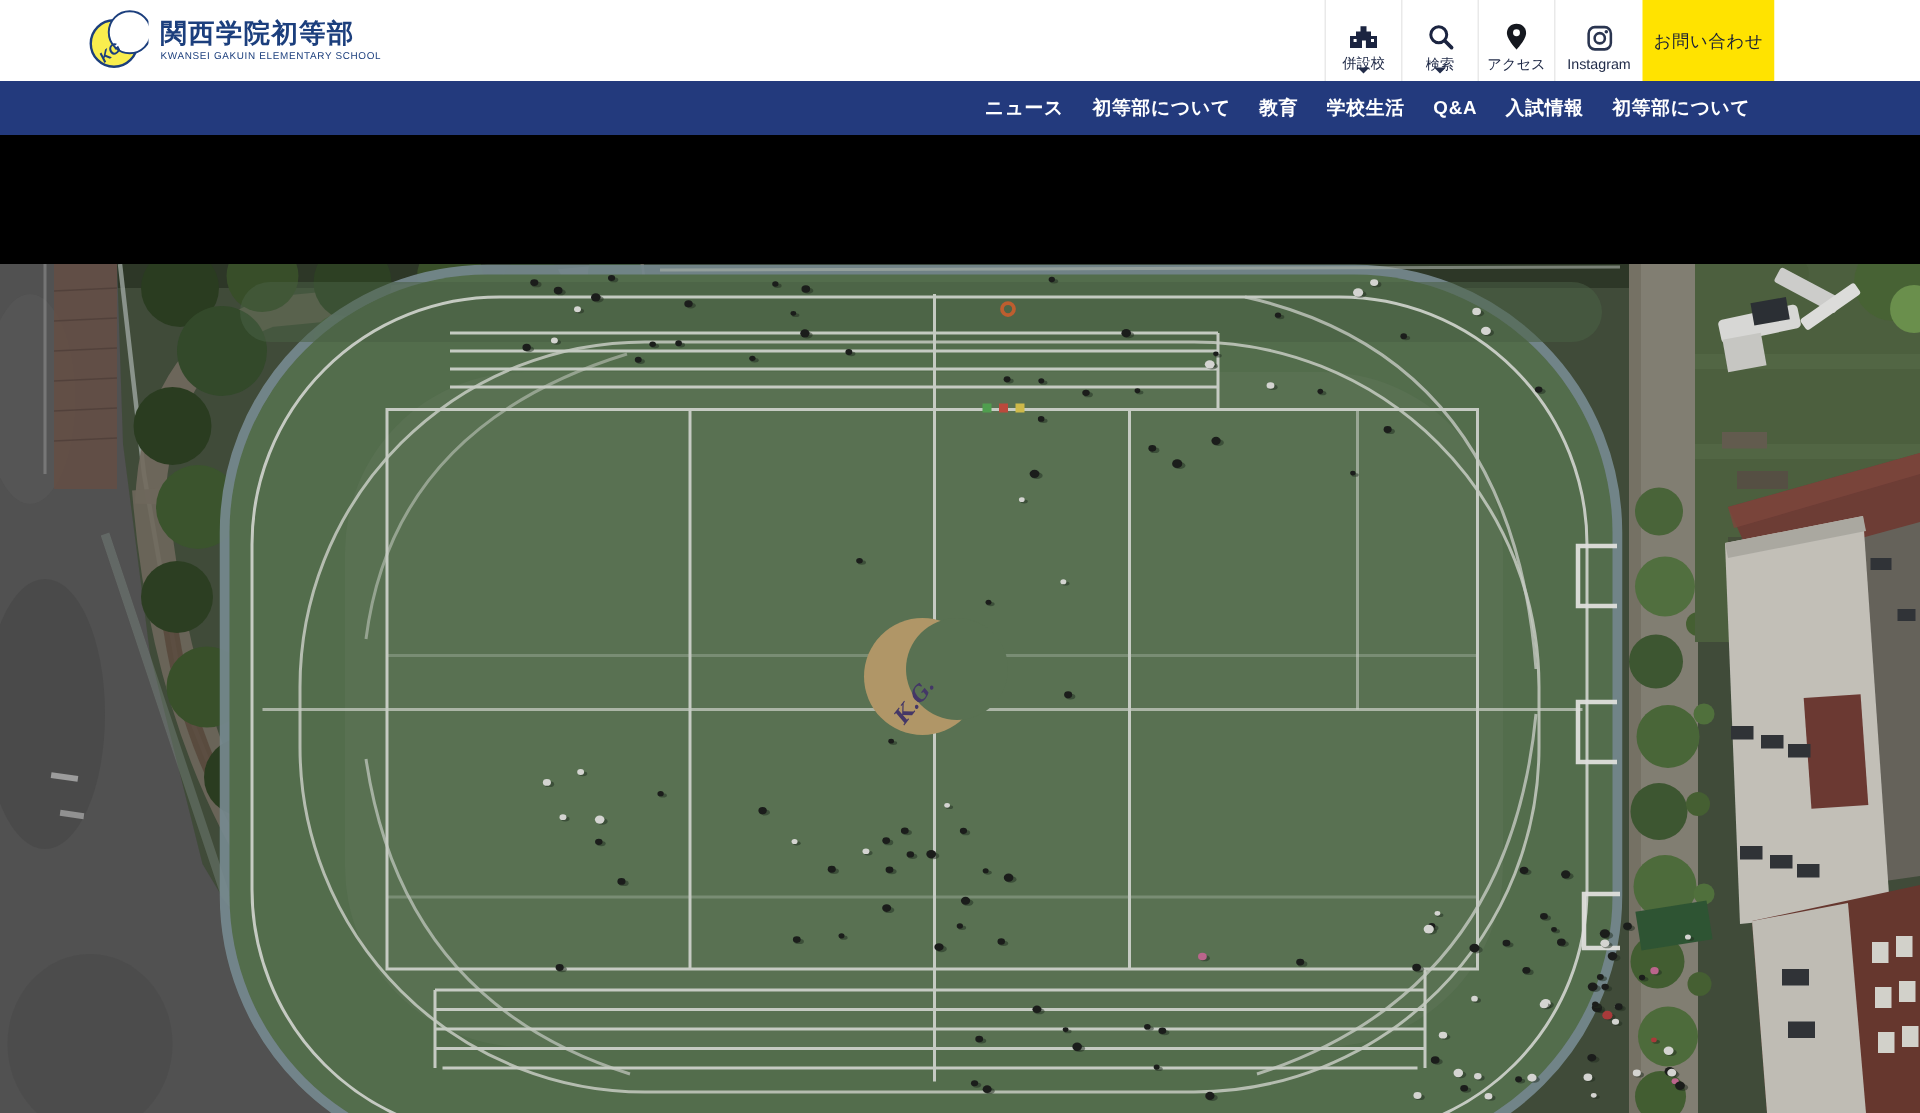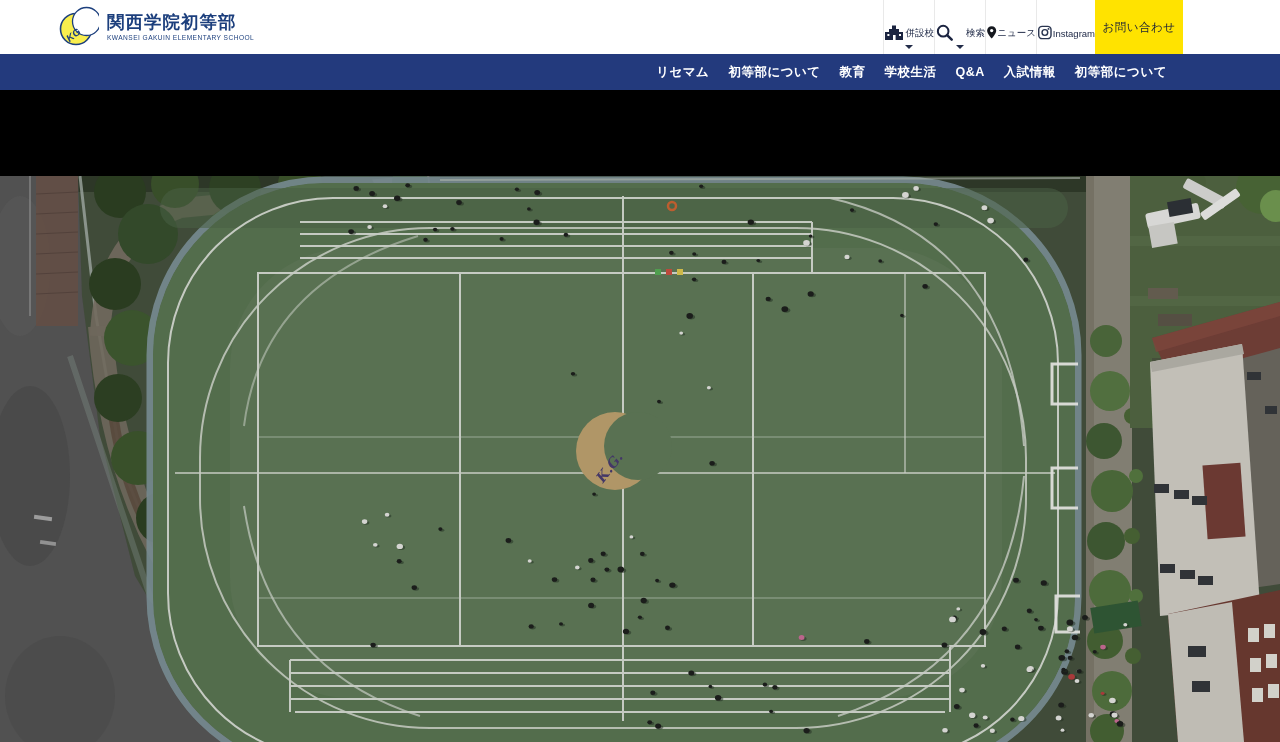--- a/index.html
+++ b/index.html
@@ -7,22 +7,22 @@
        font-family:"Liberation Sans","DejaVu Sans",sans-serif;-webkit-font-smoothing:antialiased;}
 
   
   .header{position:relative;height:54px;background:#ffffff;display:flex;align-items:stretch;}
   .brand{display:flex;align-items:center;padding-left:57px;gap:8px;}
   .brand svg{display:block;}
   .brand-text{display:flex;flex-direction:column;justify-content:flex-end;}
   .brand-title{color:#1c3f7d;font-weight:bold;font-size:17.5px;letter-spacing:1px;line-height:1.1;}
   .brand-sub{color:#1c3f7d;font-size:6.6px;letter-spacing:.45px;margin-top:2px;}
   .utils{margin-left:auto;display:flex;align-items:stretch;}
-  .util-cell{position:relative;width:50px;border-left:1px solid #e9e9e9;display:flex;flex-direction:row;
-             align-items:center;justify-content:space-between;padding-top:10px;cursor:pointer;}
+  .util-cell{position:relative;width:50px;border-left:1px solid #e9e9e9;display:flex;flex-direction:column;
+             align-items:center;justify-content:center;padding-top:10px;cursor:pointer;}
   .util-cell.wide{width:58px;}
   .util-label{font-size:9.5px;color:#222c49;margin-top:3px;white-space:nowrap;}
   .caret{position:absolute;bottom:5px;left:50%;transform:translateX(-50%);
          width:0;height:0;border-left:4px solid transparent;border-right:4px solid transparent;
          border-top:4px solid #222c49;}
   .contact-btn{width:88px;background:#ffe300;border:none;display:flex;align-items:center;justify-content:center;
                font-size:11.5px;font-weight:normal;color:#1b2236;cursor:pointer;letter-spacing:.5px;
                font-family:inherit;}
   .header-right-space{width:97px;background:#fff;}
 
@@ -81,37 +81,37 @@
         <line x1="13" y1="13" x2="17.6" y2="17.6" stroke="#1b2440" stroke-width="2.6" stroke-linecap="round"></line>
       </svg>
       <span class="util-label">検索</span>
       <span class="caret"></span>
     </div>
     <div class="util-cell">
       <svg width="16" height="19" viewBox="0 0 16 19">
         <path d="M8 .8 C4.2 .8 1.6 3.5 1.6 7 c0 4.4 6.4 11 6.4 11 s6.4-6.6 6.4-11 C14.4 3.5 11.8 .8 8 .8 z" fill="#15181f"></path>
         <circle cx="8" cy="6.8" r="2.3" fill="#ffffff"></circle>
       </svg>
-      <span class="util-label">ニュース</span>
+      <span class="util-label">アクセス</span>
     </div>
     <div class="util-cell wide">
       <svg width="19" height="19" viewBox="0 0 20 20">
         <rect x="2.2" y="2.2" width="15.6" height="15.6" rx="4.4" fill="none" stroke="#2a3550" stroke-width="1.8"></rect>
         <circle cx="10" cy="10" r="3.6" fill="none" stroke="#2a3550" stroke-width="1.8"></circle>
         <circle cx="14.6" cy="5.4" r="1.25" fill="#2a3550"></circle>
       </svg>
       <span class="util-label">Instagram</span>
     </div>
     <button class="contact-btn">お問い合わせ</button>
   </div>
   <div class="header-right-space"></div>
 </div>
 
 <div class="nav">
-  <span class="nav-item">リセマム</span>
+  <span class="nav-item">ニュース</span>
   <span class="nav-item">初等部について</span>
   <span class="nav-item">教育</span>
   <span class="nav-item">学校生活</span>
   <span class="nav-item">Q&amp;A</span>
   <span class="nav-item">入試情報</span>
   <span class="nav-item">初等部について</span>
 </div>
 
 <div class="black-band"></div>
 

